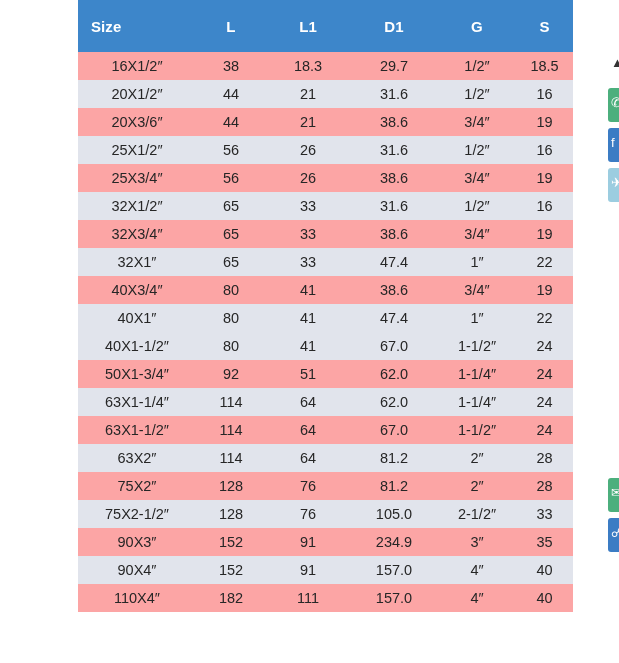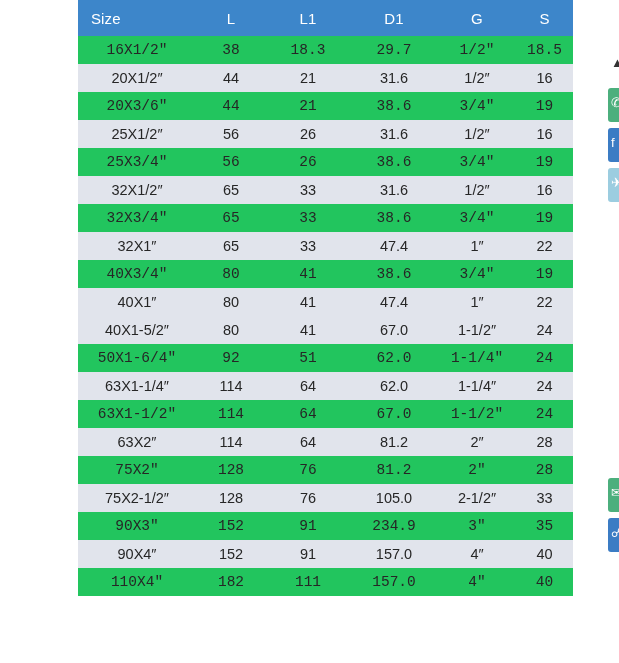--- a/index.html
+++ b/index.html
@@ -29,42 +29,42 @@
     width: 495px;
     table-layout: fixed;
   }
 
   table.spec-table thead tr {
     background: #3d86ca;
   }
   table.spec-table thead th {
     color: #ffffff;
     font-size: 15px;
-    font-weight: normal;
+    font-weight: bold;
     height: 28px;
-    padding: 4px;
+    padding: 12px;
     text-align: center;
     vertical-align: middle;
     letter-spacing: .1px;
   }
   table.spec-table thead th.col-size {
     text-align: left;
     padding-left: 13px;
   }
 
   table.spec-table tbody td {
     font-size: 14.5px;
     color: #262626;
     height: 28px;
     padding: 0;
     text-align: center;
     vertical-align: middle;
     white-space: nowrap;
   }
-  table.spec-table tbody tr.row-odd  { background: #22c55e; font-family: Liberation Mono, monospace; }
+  table.spec-table tbody tr.row-odd  { background: #fca5a5; }
   table.spec-table tbody tr.row-even { background: #e1e4ec; }
 
   
   col.c0 { width: 118px; }
   col.c1 { width: 70px; }
   col.c2 { width: 84px; }
   col.c3 { width: 88px; }
   col.c4 { width: 78px; }
   col.c5 { width: 57px; }
 
@@ -204,29 +204,29 @@
         </tr>
         <tr class="row-even">
           <td>40X1″</td>
           <td>80</td>
           <td>41</td>
           <td>47.4</td>
           <td>1″</td>
           <td>22</td>
         </tr>
         <tr class="row-even">
-          <td>40X1-5/2″</td>
+          <td>40X1-1/2″</td>
           <td>80</td>
           <td>41</td>
           <td>67.0</td>
           <td>1-1/2″</td>
           <td>24</td>
         </tr>
         <tr class="row-odd">
-          <td>50X1-6/4″</td>
+          <td>50X1-3/4″</td>
           <td>92</td>
           <td>51</td>
           <td>62.0</td>
           <td>1-1/4″</td>
           <td>24</td>
         </tr>
         <tr class="row-even">
           <td>63X1-1/4″</td>
           <td>114</td>
           <td>64</td>

